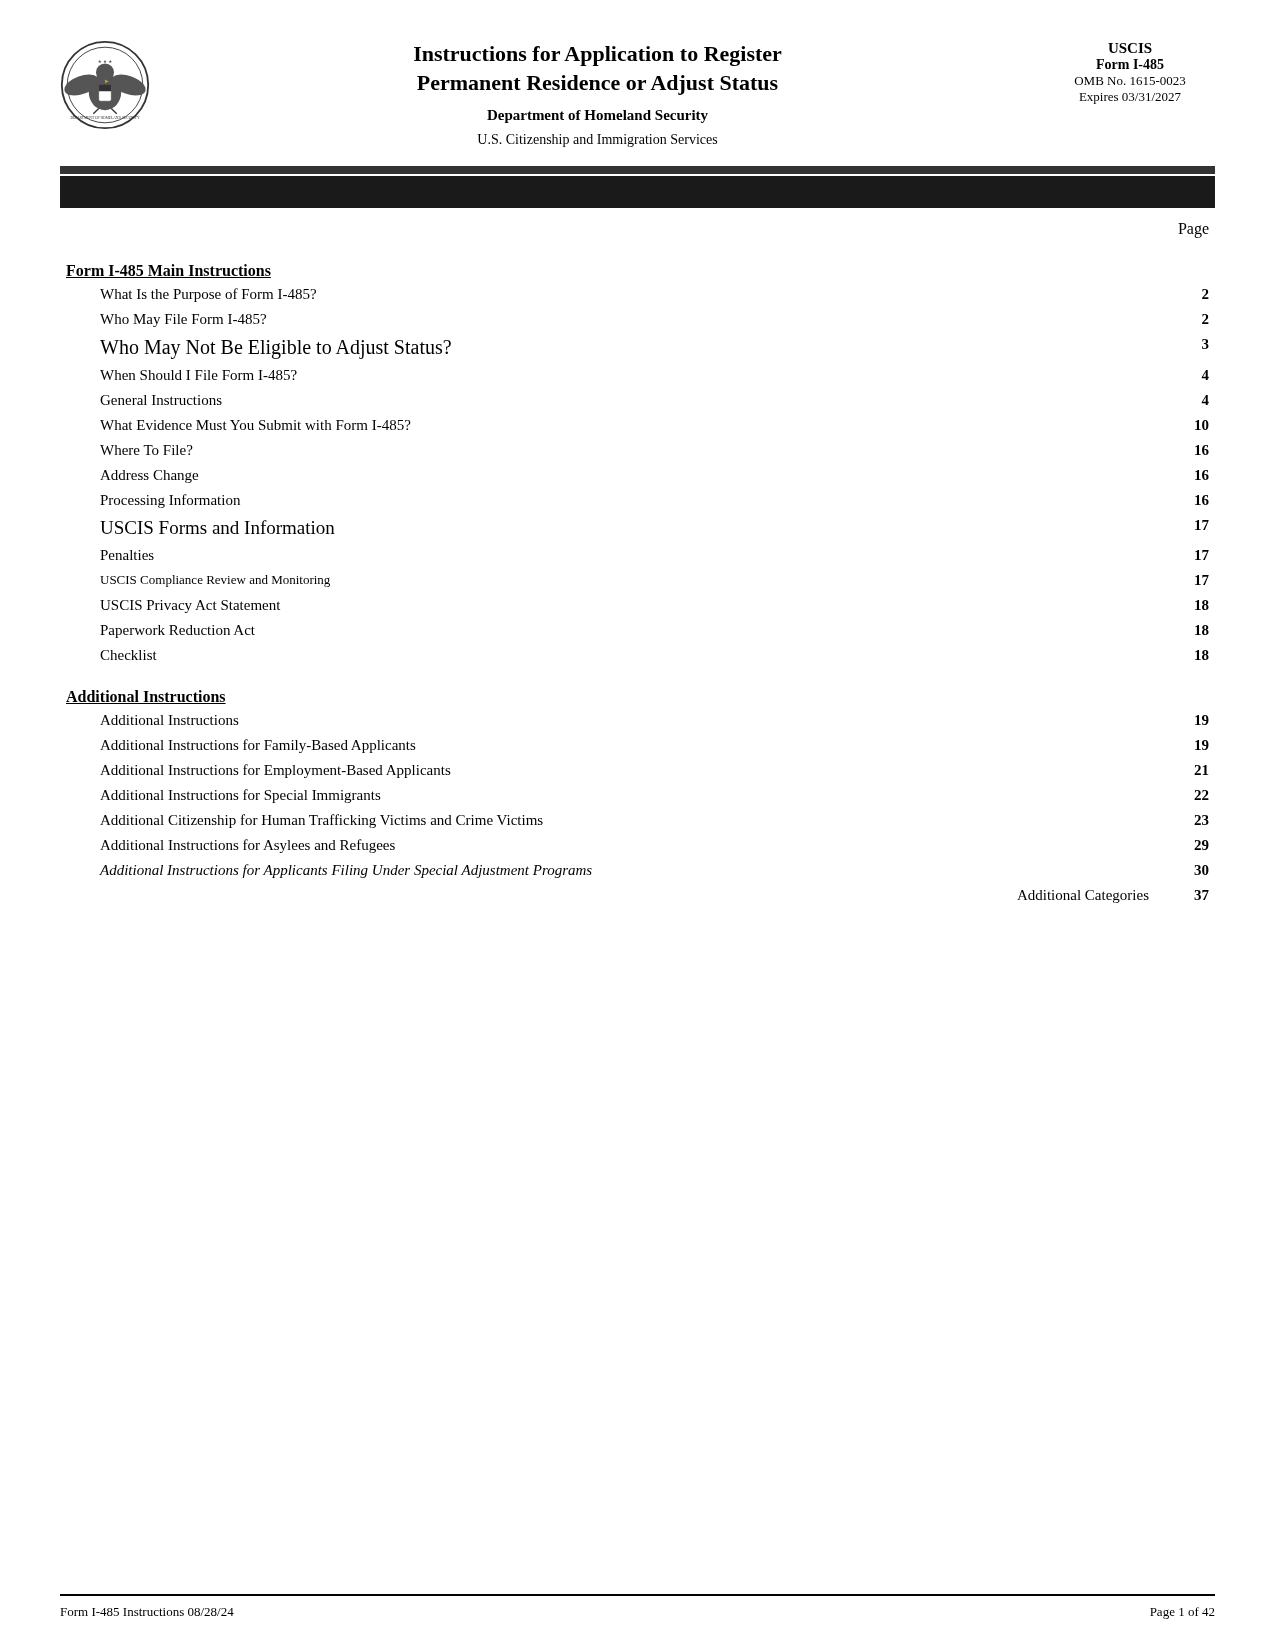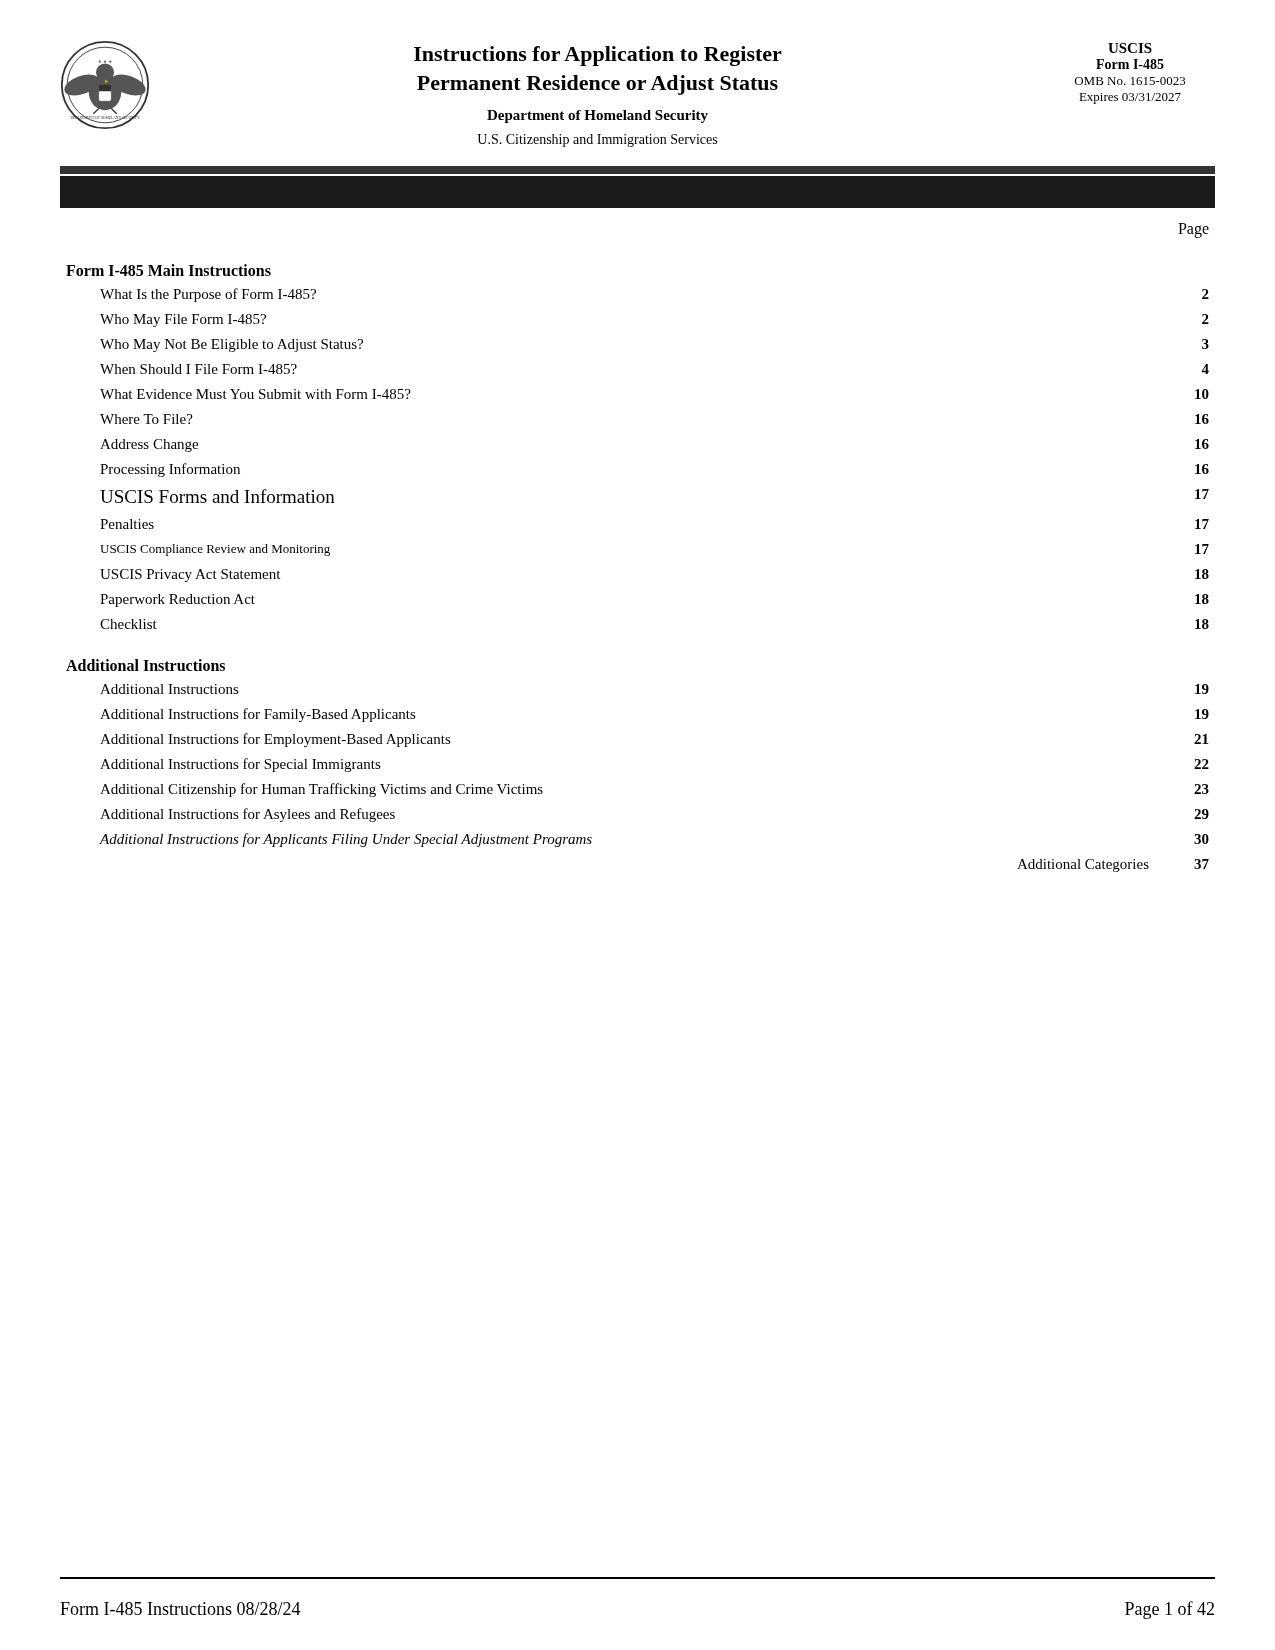--- a/index.html
+++ b/index.html
@@ -87,20 +87,21 @@
     .toc-table td {
       padding: 4px 6px;
       font-size: 15px;
       vertical-align: top;
     }
     .toc-table .section-header {
       font-weight: bold;
       font-size: 16px;
       padding-top: 10px;
       padding-bottom: 2px;
+      text-decoration: underline;
     }
     .toc-table .indent {
       padding-left: 40px;
     }
     .toc-table .page-num {
       text-align: right;
       font-weight: bold;
       font-size: 15px;
       white-space: nowrap;
       width: 60px;
@@ -116,22 +117,22 @@
     }
     .footer {
       position: absolute;
       bottom: 30px;
       left: 60px;
       right: 60px;
       display: flex;
       justify-content: space-between;
       align-items: center;
       border-top: 2px solid #000;
-      padding-top: 20px;
-      font-size: 18px;
+      padding-top: 8px;
+      font-size: 13px;
       margin-top: 18px;
     }
   </style>
 </head>
 <body>
 
 <div class="page">
 
   <div class="header">
 
@@ -197,25 +198,29 @@
         </tr>
         <tr>
           <td class="indent" style="font-size:15px;">What Is the Purpose of Form I-485?</td>
           <td class="page-num">2</td>
         </tr>
         <tr>
           <td class="indent" style="font-size:15px;">Who May File Form I-485?</td>
           <td class="page-num">2</td>
         </tr>
         <tr>
-          <td class="indent" style="font-size:15px;margin-top:15px;">Who May Not Be Eligible to Adjust Status?</td>
+          <td class="indent" style="font-size:20px;margin-top:15px;">Who May Not Be Eligible to Adjust Status?</td>
           <td class="page-num">3</td>
         </tr>
         <tr>
           <td class="indent" style="font-size:15px;">When Should I File Form I-485?</td>
+          <td class="page-num">4</td>
+        </tr>
+        <tr>
+          <td class="indent" style="font-size:15px;">General Instructions</td>
           <td class="page-num">4</td>
         </tr>
         <tr>
           <td class="indent" style="font-size:15px;">What Evidence Must You Submit with Form I-485?</td>
           <td class="page-num">10</td>
         </tr>
         <tr>
           <td class="indent" style="font-size:15px;">Where To File?</td>
           <td class="page-num">16</td>
         </tr>

